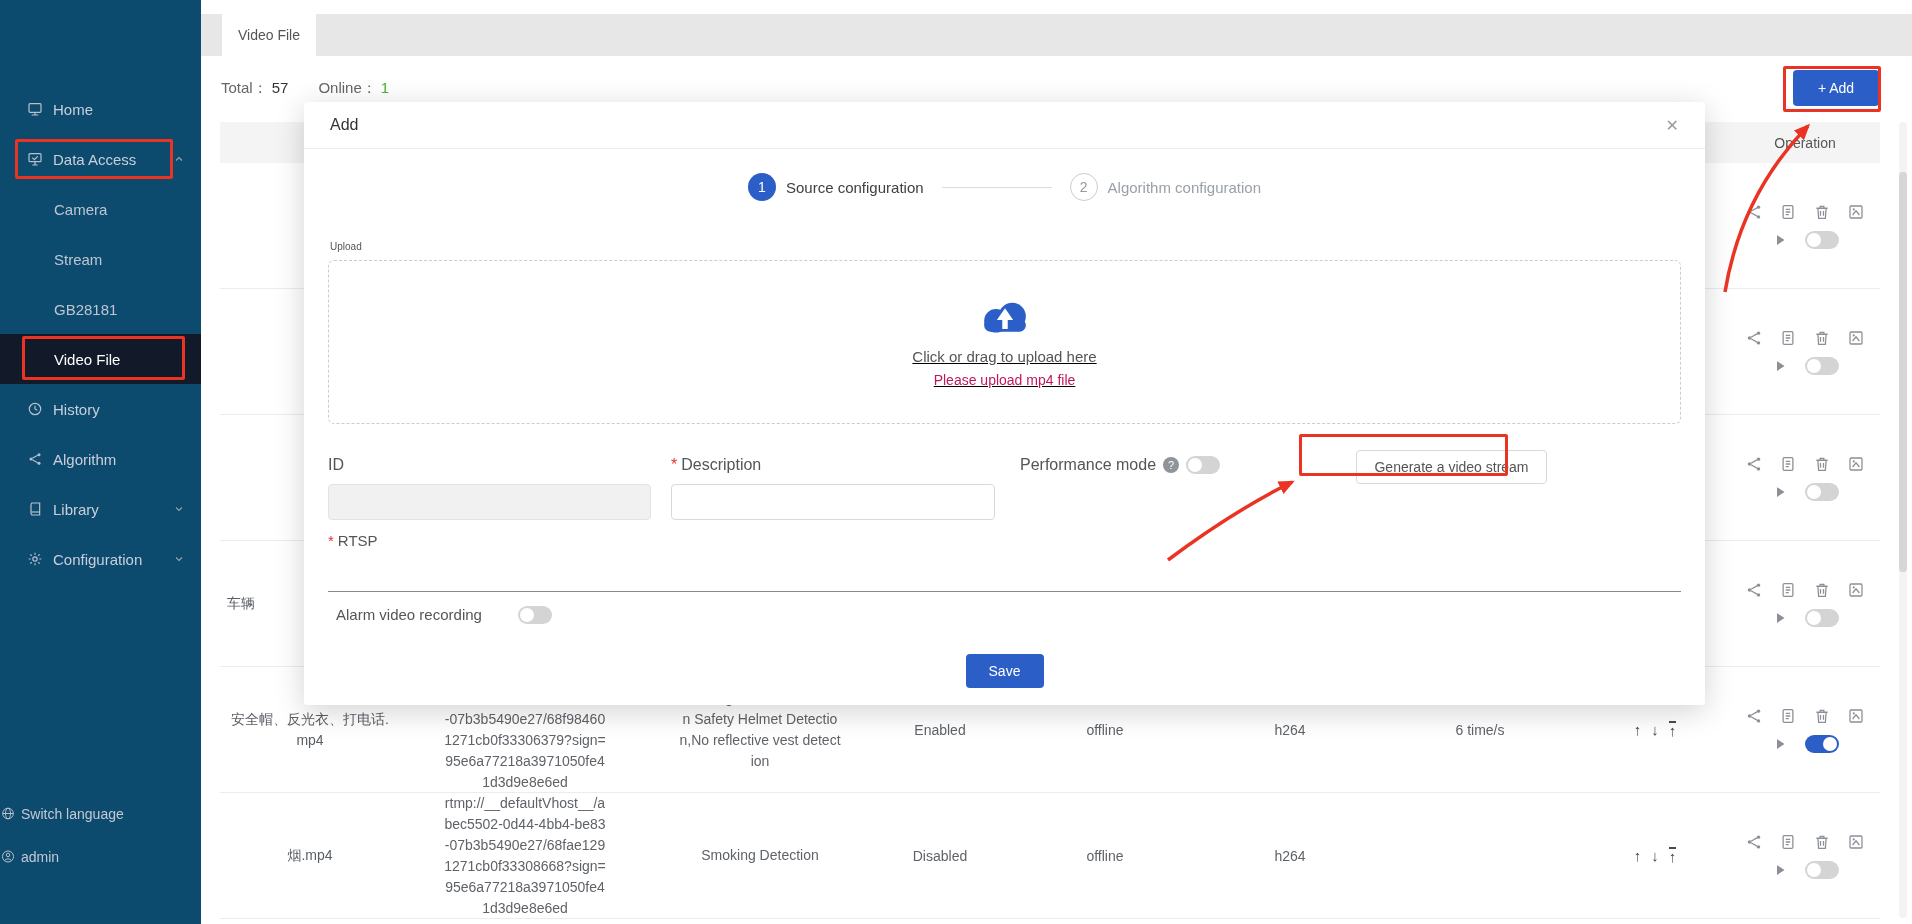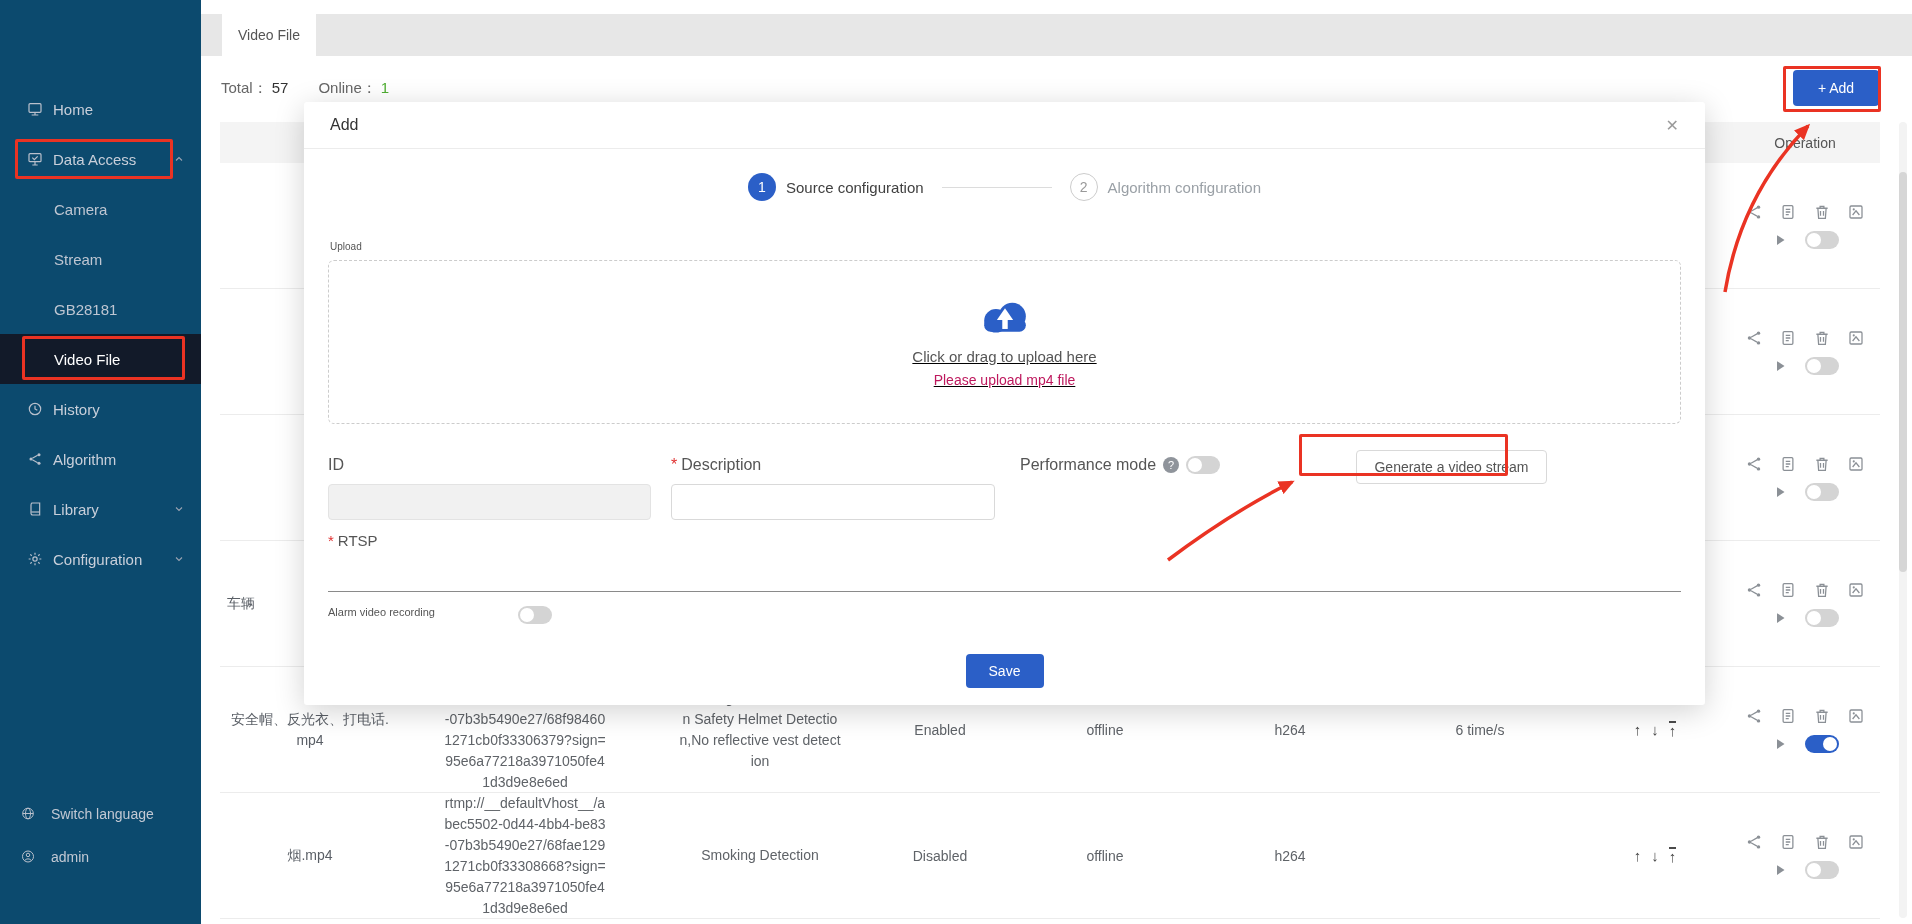--- a/index.html
+++ b/index.html
@@ -12,22 +12,22 @@
              background:#0c4a6e; z-index:5; color:#ccd2dc; }
   .snav { padding-top:84px; }
   .sitem { height:50px; display:flex; align-items:center; gap:10px;
            padding:0 16px 0 27px; font-size:15px; cursor:pointer; color:#c9cfda; }
   .sitem .lbl { flex:1; white-space:nowrap; }
   .sitem.sub { padding-left:54px; color:#bfc6d2; }
   .sitem.selected { background:#121a29; color:#ffffff; }
   .sic { width:16px; height:16px; flex:0 0 16px; color:#b9c0cc; }
   .chev { width:12px; height:12px; color:#9aa3b2; }
   .sfooter { position:absolute; left:0; bottom:46px; width:100%; }
-  .fitem { height:43px; display:flex; align-items:center; gap:15px;
-           padding-left:20px; font-size:14px; color:#c3c9d4; cursor:pointer; }
+  .fitem { height:43px; display:flex; align-items:center; gap:5px;
+           font-size:14px; color:#c3c9d4; cursor:pointer; }
   .fitem .sic { width:15px; height:15px; }
 
   
   .tabbar { position:absolute; left:201px; top:14px; right:0; height:42px;
             background:#e7e7e7; display:flex; z-index:1; }
   .tab { margin-left:21px; width:94px; background:#fff; display:flex;
          align-items:center; justify-content:center; font-size:14px; color:#555;
          cursor:pointer; }
   .statsbar { position:absolute; left:221px; top:70px; right:33px; height:36px;
               display:flex; align-items:center; justify-content:space-between; z-index:1; }
@@ -99,21 +99,21 @@
   .perf-group { position:absolute; left:692px; top:0; display:flex; align-items:center; gap:7px; }
   .help-ic { width:16px; height:16px; border-radius:50%; background:#8f949b; color:#fff;
              font-size:11px; display:flex; align-items:center; justify-content:center; cursor:pointer; }
   .gen-btn { position:absolute; left:1028px; top:-6px; width:191px; height:34px;
              background:#fff; border:1px solid #d9d9d9; border-radius:4px;
              font-size:14px; color:#555; cursor:pointer; }
   .rtsp-label { position:absolute; left:0; top:76px; font-size:15px; color:#555; }
   .rtsp-input { position:absolute; left:0; top:110px; width:100%; height:26px;
                 border:none; border-bottom:1px solid #8a8a8a; outline:none;
                 background:transparent; font-size:14px; }
-  .alarm-label { position:absolute; left:0; top:150px; font-size:11px; color:#555; }
+  .alarm-label { position:absolute; left:8px; top:150px; font-size:15px; color:#555; }
   .alarm-switch { position:absolute; left:190px; top:150px; }
   .save-btn { position:absolute; left:50%; transform:translateX(-50%); top:198px;
               width:78px; height:34px; background:#2b5fc7; color:#fff; border:none;
               border-radius:4px; font-size:14px; cursor:pointer; }
 
   
   .ann-box { position:absolute; border:3px solid #ea3323; border-radius:2px;
              z-index:40; pointer-events:none; }
   .ann-arrows { position:absolute; left:0; top:0; z-index:40; pointer-events:none; }
 </style>

